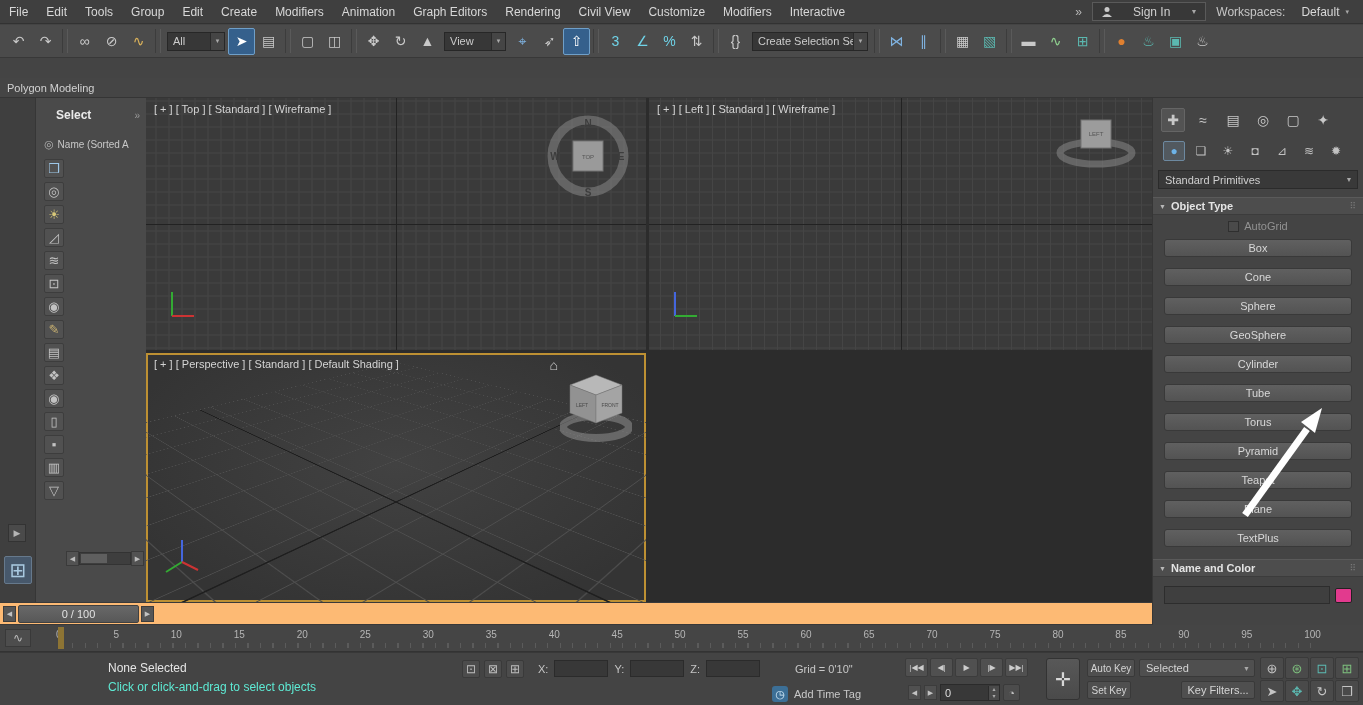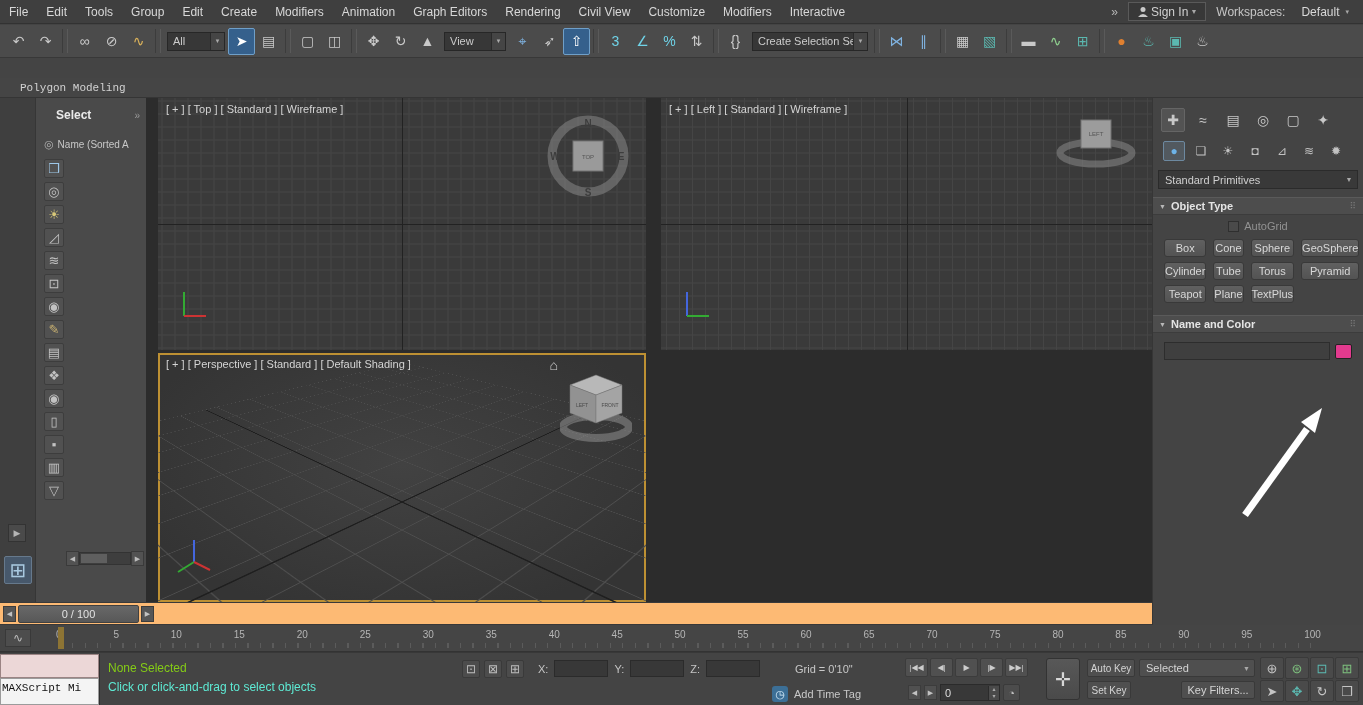--- a/index.html
+++ b/index.html
@@ -7,21 +7,21 @@
     font-family:"Liberation Sans",sans-serif;color:#d6d6d6;}
   .app{position:absolute;inset:0;width:1363px;height:705px;}
 
   
   .menubar{position:absolute;left:0;top:0;right:0;height:24px;background:#3f3f3f;
     border-bottom:1px solid #323232;display:flex;align-items:center;font-size:12px;}
   .menu-items{display:flex;height:100%;align-items:center;}
   .menu-item{padding:0 9px;height:100%;display:flex;align-items:center;color:#d8d8d8;cursor:default;}
   .menu-right{margin-left:auto;display:flex;align-items:center;gap:10px;padding-right:8px;}
   .chev{color:#b8b8b8;font-size:12px;}
-  .signin{display:flex;align-items:center;gap:2px;background:#383838;border:1px solid #5a5a5a;
+  .signin{display:flex;align-items:center;gap:20px;background:#383838;border:1px solid #5a5a5a;
     height:19px;padding:0 8px;color:#d0d0d0;}
   .dda{font-size:7px;color:#a8a8a8;}
   .wslabel{color:#c6c6c6;}
   .wsdd{display:flex;align-items:center;gap:6px;color:#d8d8d8;padding:0 6px;height:18px;}
 
   
   .toolbar{position:absolute;left:0;top:25px;right:0;height:33px;background:#4b4b4b;
     border-bottom:1px solid #383838;display:flex;align-items:center;padding-left:5px;}
   .ibtn{width:27px;height:27px;display:flex;align-items:center;justify-content:center;
     font-size:14px;color:#c9c9c9;border-radius:2px;flex:0 0 auto;}
@@ -35,22 +35,22 @@
 
   
   .ribbon-tabs{position:absolute;left:0;top:58px;right:0;height:20px;background:#383838;
     display:flex;align-items:stretch;font-size:12px;}
   .rtabs{display:flex;}
   .rtab{padding:0 20px;display:flex;align-items:center;color:#adadad;}
   .rtab.active{background:#4a4a4a;color:#eaeaea;border-top:1px solid #606060;}
   .rtab-overflow{display:flex;align-items:center;gap:4px;padding:0 10px;color:#b0b0b0;font-size:9px;}
   .rcirc{width:11px;height:11px;border-radius:50%;background:#9a9a9a;display:inline-block;}
   .ribbon-strip{position:absolute;left:0;top:78px;right:0;height:20px;background:#454545;
-    border-bottom:1px solid #353535;display:flex;align-items:center;padding-left:20px;
-    font-size:11px;color:#d2d2d2;font-family:Liberation Mono, monospace;}
+    border-bottom:1px solid #353535;display:flex;align-items:center;padding-left:7px;
+    font-size:11px;color:#d2d2d2;}
 
   
   .main{position:absolute;left:0;top:98px;right:0;height:527px;background:#3f3f3f;}
   .left-rail{position:absolute;left:0;top:0;width:36px;height:504px;background:#3f3f3f;border-right:1px solid #363636;}
   .rail-expand{position:absolute;left:8px;top:426px;width:18px;height:18px;display:flex;align-items:center;
     justify-content:center;color:#b5b5b5;font-size:9px;background:#4a4a4a;border:1px solid #333;}
   .rail-layout{position:absolute;left:4px;top:458px;width:28px;height:28px;display:flex;align-items:center;
     justify-content:center;color:#a9c9e0;font-size:20px;background:#47586b;border:1px solid #66798c;border-radius:2px;}
 
   .left-panel{position:absolute;left:36px;top:0;width:110px;height:504px;background:#4a4a4a;}
@@ -64,21 +64,21 @@
   .lp-tool{width:20px;height:19px;display:flex;align-items:center;justify-content:center;
     font-size:13px;color:#c2c2c2;background:#515151;border:1px solid #3d3d3d;border-radius:2px;}
   .lp-scroll{position:absolute;left:30px;bottom:36px;width:78px;height:15px;display:flex;align-items:center;}
   .lps-btn{width:13px;height:15px;font-size:7px;color:#bbb;display:flex;align-items:center;justify-content:center;
     background:#525252;border:1px solid #3a3a3a;}
   .lps-track{flex:1;height:13px;background:#3e3e3e;border:1px solid #333;position:relative;}
   .lps-thumb{position:absolute;left:1px;top:1px;width:26px;height:9px;background:#5f5f5f;}
 
   .vp-zone{position:absolute;left:146px;top:0;width:1006px;height:504px;background:#2c2c2c;
     display:grid;grid-template-columns:500px 503px;grid-template-rows:252px 249px;gap:3px;}
-  .viewport{position:relative;background:#3a3a3a;overflow:hidden;margin-left:12px;}
+  .viewport{position:relative;background:#3a3a3a;overflow:hidden;}
   .viewport.active{outline:2px solid #bd9033;outline-offset:-2px;}
   .ortho-grid{position:absolute;inset:0;
     background-image:linear-gradient(to right,#454545 1px,transparent 1px),
       linear-gradient(to bottom,#454545 1px,transparent 1px);
     background-size:13px 13px;background-position:center center;}
   .axis-h{position:absolute;left:0;right:0;top:50%;height:1px;background:#222;}
   .axis-v{position:absolute;top:0;bottom:0;left:50%;width:1px;background:#222;}
   .vp-label{position:absolute;left:8px;top:5px;font-size:11px;color:#d4d4d4;z-index:3;}
   .compass{position:absolute;right:12px;top:12px;z-index:2;}
   .cubesvg{position:absolute;right:14px;top:14px;z-index:2;}
@@ -126,21 +126,21 @@
   .cp-dd span:first-child{flex:1;font-size:11px;color:#cfcfcf;padding-left:6px;}
   .cp-dd .dda{width:16px;text-align:center;}
   .rollout-head{height:18px;margin-top:8px;background:#4d4d4d;border-top:1px solid #5a5a5a;
     border-bottom:1px solid #3c3c3c;display:flex;align-items:center;padding:0 6px;}
   .ro-arrow{font-size:7px;color:#b8b8b8;margin-right:5px;}
   .ro-title{font-size:11px;font-weight:bold;color:#e4e4e4;}
   .ro-grip{margin-left:auto;font-size:9px;color:#787878;letter-spacing:1px;}
   .autogrid{display:flex;align-items:center;justify-content:center;gap:5px;margin-top:5px;}
   .cbx{width:11px;height:11px;background:#4a4a4a;border:1px solid #2f2f2f;display:inline-block;}
   .ag-label{font-size:11px;color:#929292;}
-  .ot-grid{display:grid;grid-template-columns:1fr 1fr 1fr 1fr;gap:5px 7px;padding:7px 11px 4px 11px;}
+  .ot-grid{display:grid;grid-template-columns:1fr;gap:11px 7px;padding:7px 11px 4px 11px;}
   .obtn{height:18px;display:flex;align-items:center;justify-content:center;font-size:11px;color:#d8d8d8;
     background:linear-gradient(#606060,#535353);border:1px solid #393939;border-radius:3px;}
   .nc-row{display:flex;align-items:center;gap:5px;padding:9px 11px 0 11px;}
   .nc-input{flex:1;height:18px;background:#3f3f3f;border:1px solid #2d2d2d;color:#ddd;
     font-size:11px;padding:0 4px;font-family:"Liberation Sans",sans-serif;}
   .nc-swatch{width:17px;height:15px;border:1px solid #222;border-radius:2px;display:inline-block;}
 
   
   .trackbar{position:absolute;left:0;top:625px;right:0;height:27px;background:#454545;border-bottom:1px solid #333;}
   .tb-tools{position:absolute;left:5px;top:4px;width:26px;height:18px;display:flex;align-items:center;
@@ -150,21 +150,21 @@
     padding-left:56px;padding-right:42px;font-size:10px;color:#b5b5b5;}
   .ruler-minor{position:absolute;left:60px;right:45px;bottom:3px;height:5px;
     background:repeating-linear-gradient(to right,#5b5b5b 0 1px,transparent 1px 12.5px);}
 
   
   .statusbar{position:absolute;left:0;top:652px;right:0;height:53px;background:#444;border-top:1px solid #383838;}
   .mini-listener{position:absolute;left:0;top:1px;width:100px;height:51px;border-right:1px solid #2f2f2f;}
   .ml-pink{position:absolute;left:0;top:0;width:100%;height:24px;background:#ecd7d7;border:1px solid #9b8484;}
   .ml-white{position:absolute;left:0;top:24px;width:100%;height:27px;background:#f4f4f4;border:1px solid #9b9b9b;}
   .ml-label{position:absolute;left:2px;top:28px;font-family:"Liberation Mono",monospace;font-size:11px;color:#111;white-space:nowrap;}
-  .prompt1{position:absolute;left:108px;top:8px;font-size:12px;color:#84cc16;}
+  .prompt1{position:absolute;left:108px;top:8px;font-size:12px;color:#e5e5e5;}
   .prompt2{position:absolute;left:108px;top:27px;font-size:12px;color:#5eead4;}
   .mode-icons{position:absolute;left:462px;top:7px;display:flex;gap:4px;}
   .micon{width:18px;height:18px;display:flex;align-items:center;justify-content:center;font-size:12px;
     color:#bdbdbd;background:#4c4c4c;border:1px solid #3a3a3a;border-radius:2px;}
   .coords{position:absolute;left:538px;top:7px;display:flex;align-items:center;gap:6px;}
   .clabel{font-size:11px;color:#c4c4c4;}
   .cinput{width:54px;height:17px;background:#383838;border:1px solid #2b2b2b;color:#ddd;font-size:11px;
     padding:0 3px;font-family:"Liberation Sans",sans-serif;}
   .gridlabel{position:absolute;left:795px;top:10px;font-size:11px;color:#c8c8c8;}
   .timetag{position:absolute;left:772px;top:33px;display:flex;align-items:center;gap:6px;font-size:11px;color:#c8c8c8;}
@@ -493,25 +493,20 @@
         <span class="tick">80</span>
         <span class="tick">85</span>
         <span class="tick">90</span>
         <span class="tick">95</span>
         <span class="tick">100</span>
       </div>
     <div class="ruler-minor"></div>
   </div>
 
   <div class="statusbar">
-    <div class="mini-listener">
-      <div class="ml-pink"></div>
-      <div class="ml-white"></div>
-      <div class="ml-label">MAXScript Mi</div>
-    </div>
     <div class="prompt1">None Selected</div>
     <div class="prompt2">Click or click-and-drag to select objects</div>
     <div class="mode-icons" id="mode-icons">
         <span class="micon">⊡</span>
         <span class="micon">⊠</span>
         <span class="micon">⊞</span>
       </div>
     <div class="coords">
       <span class="clabel">X:</span>
       <input class="cinput" style="">

